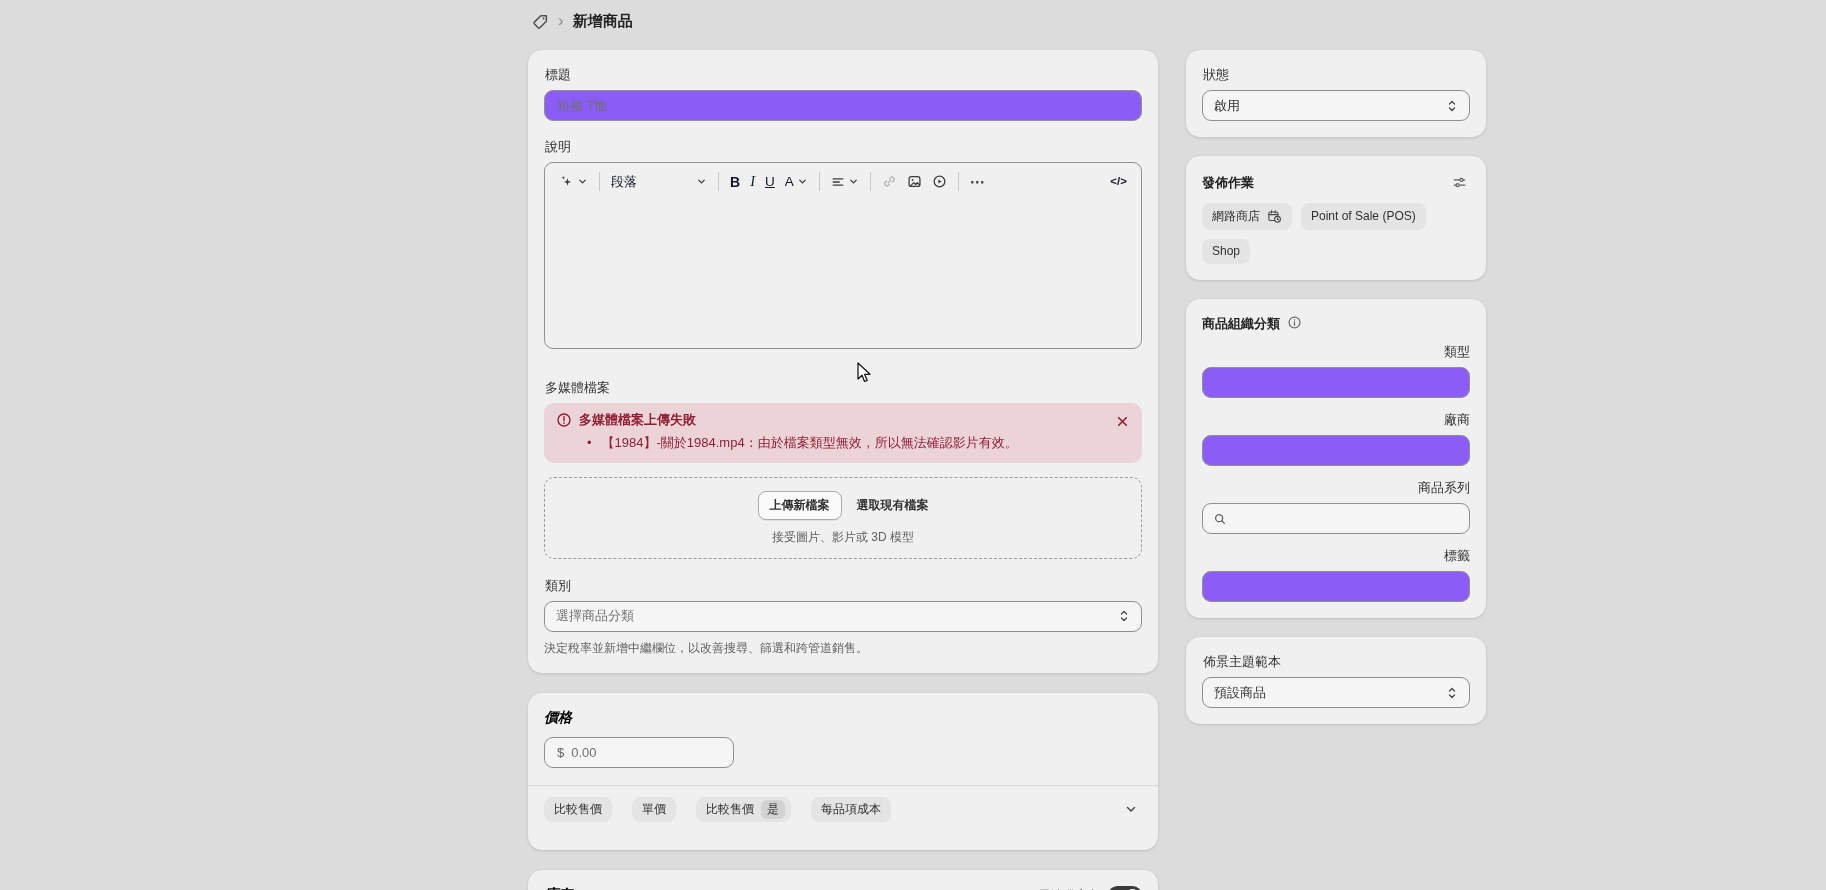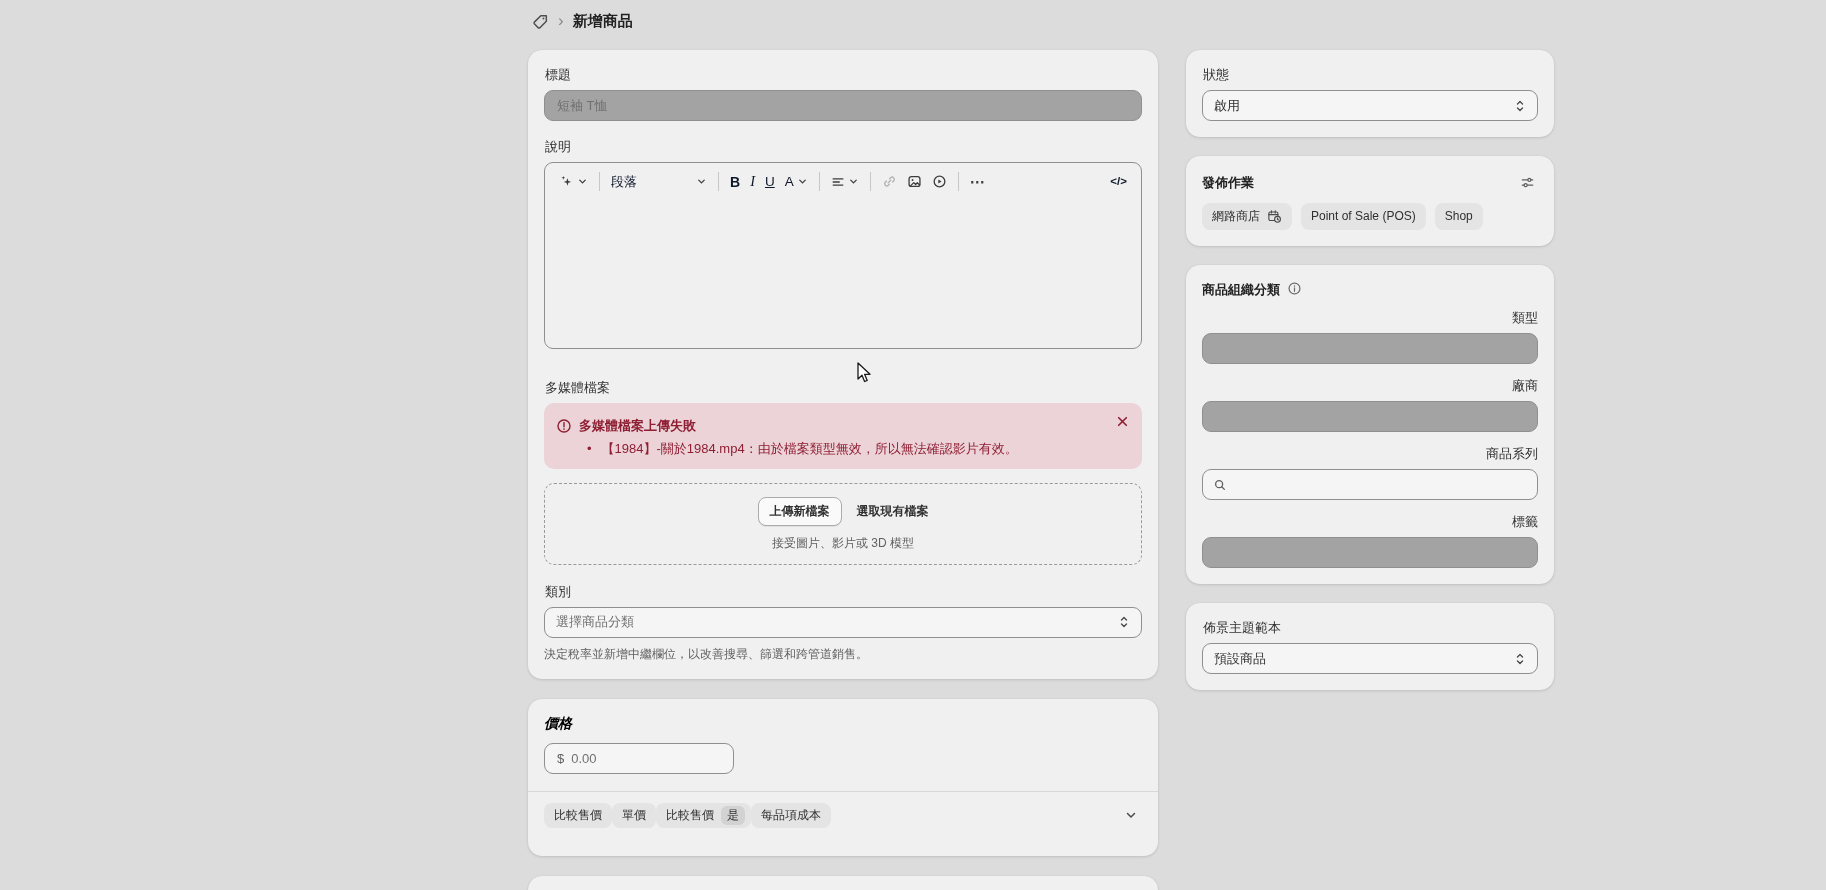--- a/index.html
+++ b/index.html
@@ -7,32 +7,32 @@
   body { font-family:"Liberation Sans", sans-serif; color:#303030; }
   .page { position:relative; width:1826px; height:890px; background:#dcdcdc; overflow:hidden; }
 
   
   .header { position:absolute; left:532px; top:12px; display:flex; align-items:center; gap:9px; }
   .header .crumb-sep { font-size:17px; color:#8a8a8a; line-height:1; padding-bottom:2px; }
   .page-title { font-size:15px; font-weight:700; color:#222; }
 
   
   .main-col { position:absolute; left:528px; top:50px; width:630px; }
-  .sidebar  { position:absolute; left:1186px; top:50px; width:368px; }
+  .sidebar  { position:absolute; left:1186px; top:50px; width:300px; }
 
   .card { background:#f0f0f0; border-radius:14px; box-shadow:0 1px 3px rgba(0,0,0,.12), 0 0 1px rgba(0,0,0,.1); }
   .main-col .card + .card { margin-top:20px; }
   .sidebar .card + .card { margin-top:19px; }
   .card-pad { padding:16px; }
 
   .fld-label { display:block; font-size:13px; color:#303030; margin:0 0 6px 1px; }
   .section-heading { font-size:14px; font-weight:700; color:#000000;font-style:italic; }
 
   .text-input { display:block; width:100%; height:31px; border:1px solid #8f8f8f; border-radius:9px;
-    background:#a3a3a3; padding:0 12px; font-size:13px; color:#303030; font-family:inherit; outline:none; }
+    background:#8b5cf6; padding:0 12px; font-size:13px; color:#303030; font-family:inherit; outline:none; }
   .text-input::placeholder { color:#707070; opacity:1; }
 
   .select { height:31px; border:1px solid #8f8f8f; border-radius:9px; background:#f5f5f5;
     display:flex; align-items:center; justify-content:space-between; padding:0 11px; font-size:13px;
     color:#303030; cursor:pointer; }
   .select .ph { color:#707070; }
   .helper { margin-top:8px; font-size:12px; color:#616161; }
 
   
   .editor { border:1px solid #8f8f8f; border-radius:9px; overflow:hidden; }
@@ -42,21 +42,21 @@
   .tbtn.glyph-b { font-weight:800; font-size:14px; }
   .tbtn.glyph-i { font-family:"Liberation Serif", serif; font-style:italic; font-size:14.5px; }
   .tbtn.glyph-u { text-decoration:underline; font-size:13.5px; }
   .tbtn.more { font-size:15px; letter-spacing:1px; font-weight:700; color:#3d3d3d; }
   .tbtn.code { margin-left:auto; font-size:11.5px; font-weight:700; letter-spacing:0; }
   .para { width:106px; justify-content:space-between; font-size:13px; }
   .tdiv { width:1px; height:19px; background:#c7c7c7; margin:0 6px; flex:none; }
   .editor-body { height:148px; cursor:text; }
 
   
-  .error-banner { background:#ecd3d8; border-radius:10px; padding:14px 12px 11px; position:relative;
+  .error-banner { background:#ecd3d8; border-radius:10px; padding:8px 12px 11px; position:relative;
     color:#8e1f33; margin-bottom:14px; }
   .eb-head { display:flex; align-items:center; gap:7px; font-weight:700; font-size:13px; }
   .eb-detail { display:flex; gap:10px; padding-left:31px; margin-top:5px; font-size:13px; line-height:1.35; }
   .eb-close { position:absolute; top:8px; right:9px; background:none; border:none; padding:4px; cursor:pointer;
     border-radius:6px; display:flex; }
 
   
   .dropzone { border:1px dashed #9a9a9a; border-radius:10px; padding:13px 12px 12px; text-align:center;
     margin-bottom:18px; cursor:pointer; }
   .dz-buttons { display:flex; justify-content:center; align-items:center; gap:15px; }
@@ -68,21 +68,21 @@
   .dz-helper { margin-top:9px; font-size:12px; color:#616161; }
 
   
   .price-group { display:flex; align-items:center; width:190px; height:31px; border:1px solid #8f8f8f;
     border-radius:9px; background:#f5f5f5; padding:0 12px; margin-top:10px; }
   .price-group .cur { font-size:13px; color:#616161; margin-right:7px; }
   .price-group input { border:none; background:none; outline:none; width:100%; font-size:13px;
     font-family:inherit; color:#303030; }
   .price-group input::placeholder { color:#707070; opacity:1; }
   .card-footer { border-top:1px solid #d8d8d8; margin:17px -16px 0; padding:11px 16px 12px;
-    display:flex; align-items:center; gap:0; }
+    display:flex; align-items:center; gap:20px; }
   .chip { background:#e4e4e4; border:none; border-radius:8px; padding:6px 10px; font-size:12px; color:#303030;
     display:inline-flex; align-items:center; gap:7px; font-family:inherit; cursor:pointer; line-height:1.1; }
   .chip .val { background:#d2d2d2; border-radius:6px; padding:3px 6px; margin:-3px -4px -3px 0; }
   .footer-caret { margin-left:auto; background:none; border:none; display:flex; padding:4px; cursor:pointer; }
 
   
   .inv-card { height:120px; }
   .inv-head { display:flex; align-items:center; justify-content:space-between; }
   .inv-right { display:flex; align-items:center; gap:9px; font-size:12px; color:#303030; }
   .toggle { width:34px; height:19px; border-radius:10px; background:#3a3a3a; position:relative; border:none; cursor:pointer; }

